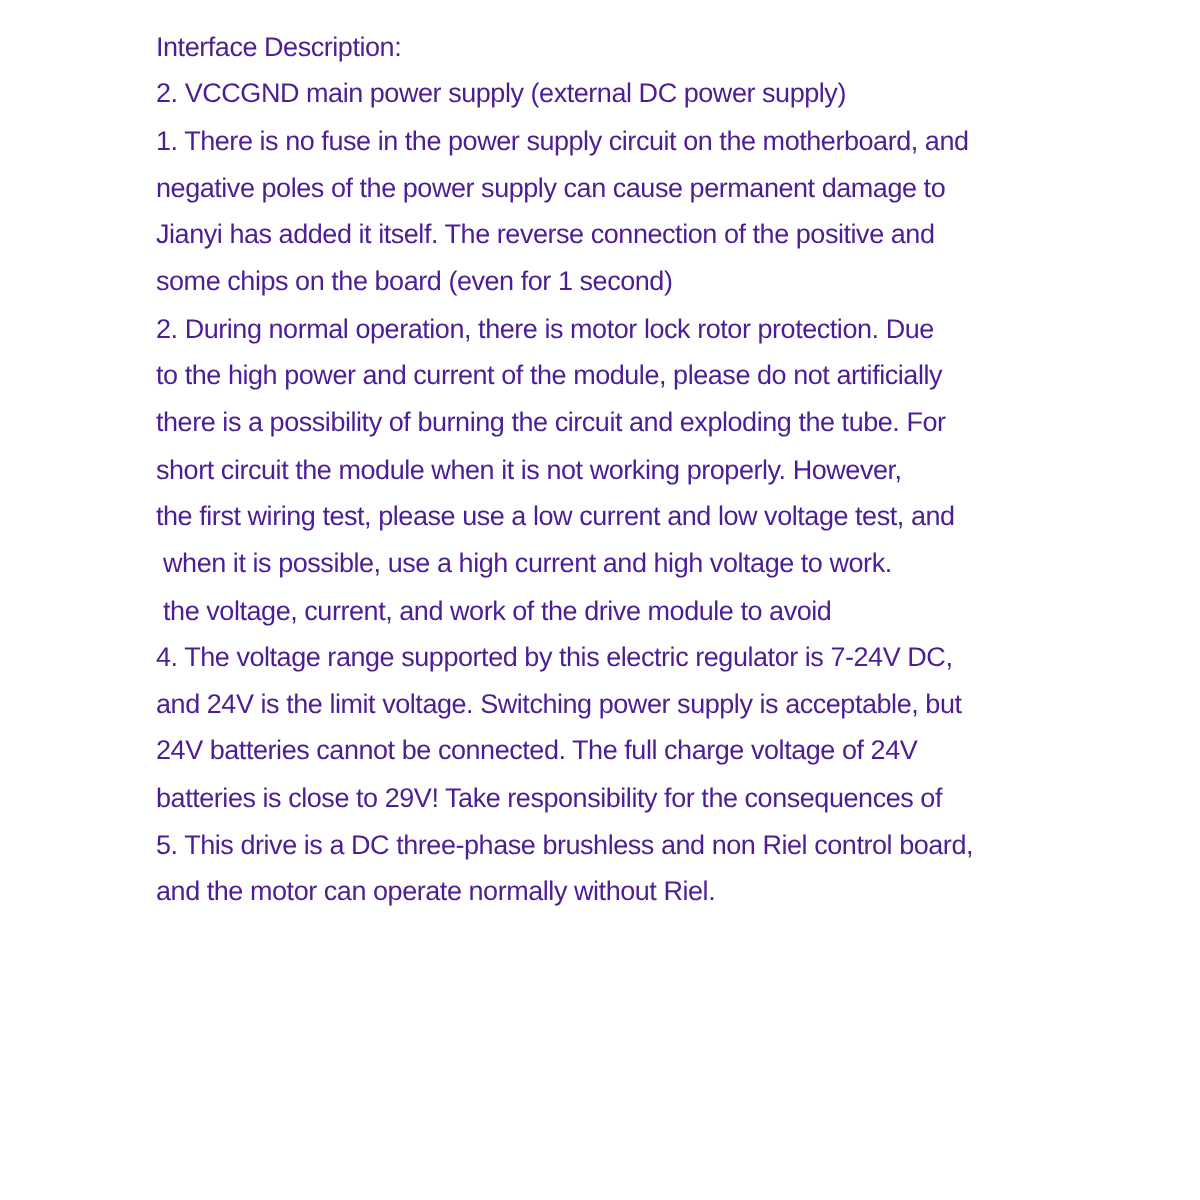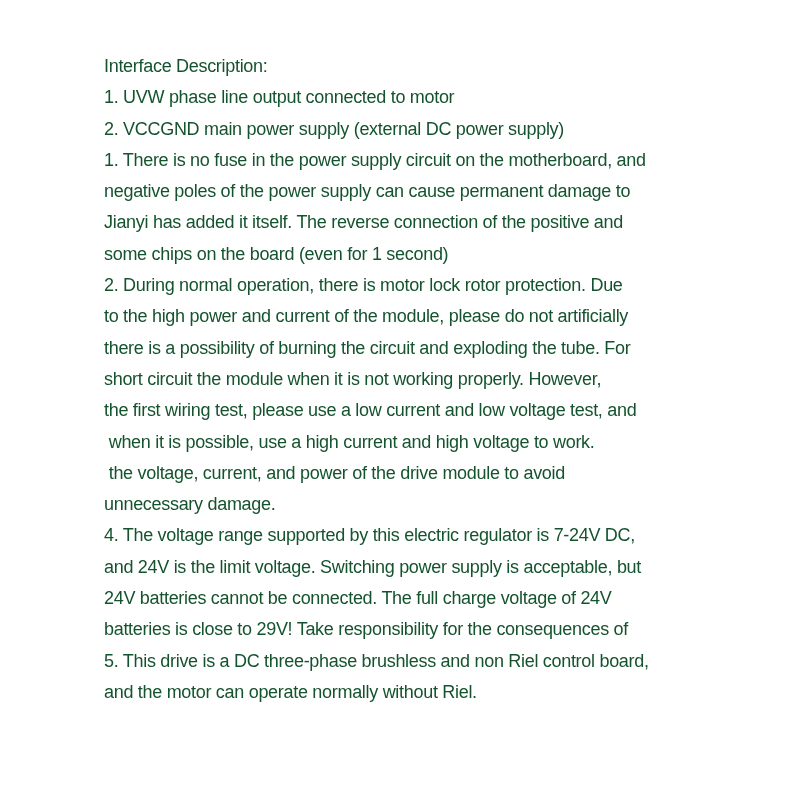--- a/index.html
+++ b/index.html
@@ -31,36 +31,34 @@
     font-weight: 500;
   }
   .text-line {
     white-space: pre;
   }
 </style>
 </head>
 <body style="background: rgb(255, 255, 255);">
 
 <div class="page">
-  <div class="text-block" style="color: #14532d; margin-top: 35px;">
+  <div class="text-block" style="color: #4c1d95;">
       <div class="text-line">Interface Description:</div>
-      <div class="text-line">1. UVW phase line output connected to motor</div>
       <div class="text-line">2. VCCGND main power supply (external DC power supply)</div>
       <div class="text-line">1. There is no fuse in the power supply circuit on the motherboard, and</div>
       <div class="text-line">negative poles of the power supply can cause permanent damage to</div>
       <div class="text-line">Jianyi has added it itself. The reverse connection of the positive and</div>
       <div class="text-line">some chips on the board (even for 1 second)</div>
       <div class="text-line">2. During normal operation, there is motor lock rotor protection. Due</div>
       <div class="text-line">to the high power and current of the module, please do not artificially</div>
       <div class="text-line">there is a possibility of burning the circuit and exploding the tube. For</div>
       <div class="text-line">short circuit the module when it is not working properly. However,</div>
       <div class="text-line">the first wiring test, please use a low current and low voltage test, and</div>
       <div class="text-line"> when it is possible, use a high current and high voltage to work.</div>
-      <div class="text-line"> the voltage, current, and power of the drive module to avoid</div>
-      <div class="text-line">unnecessary damage.</div>
+      <div class="text-line"> the voltage, current, and work of the drive module to avoid</div>
       <div class="text-line">4. The voltage range supported by this electric regulator is 7-24V DC,</div>
       <div class="text-line">and 24V is the limit voltage. Switching power supply is acceptable, but</div>
       <div class="text-line">24V batteries cannot be connected. The full charge voltage of 24V</div>
       <div class="text-line">batteries is close to 29V! Take responsibility for the consequences of</div>
       <div class="text-line">5. This drive is a DC three-phase brushless and non Riel control board,</div>
       <div class="text-line">and the motor can operate normally without Riel.</div>
     </div>
 </div>
 
 </body></html>

